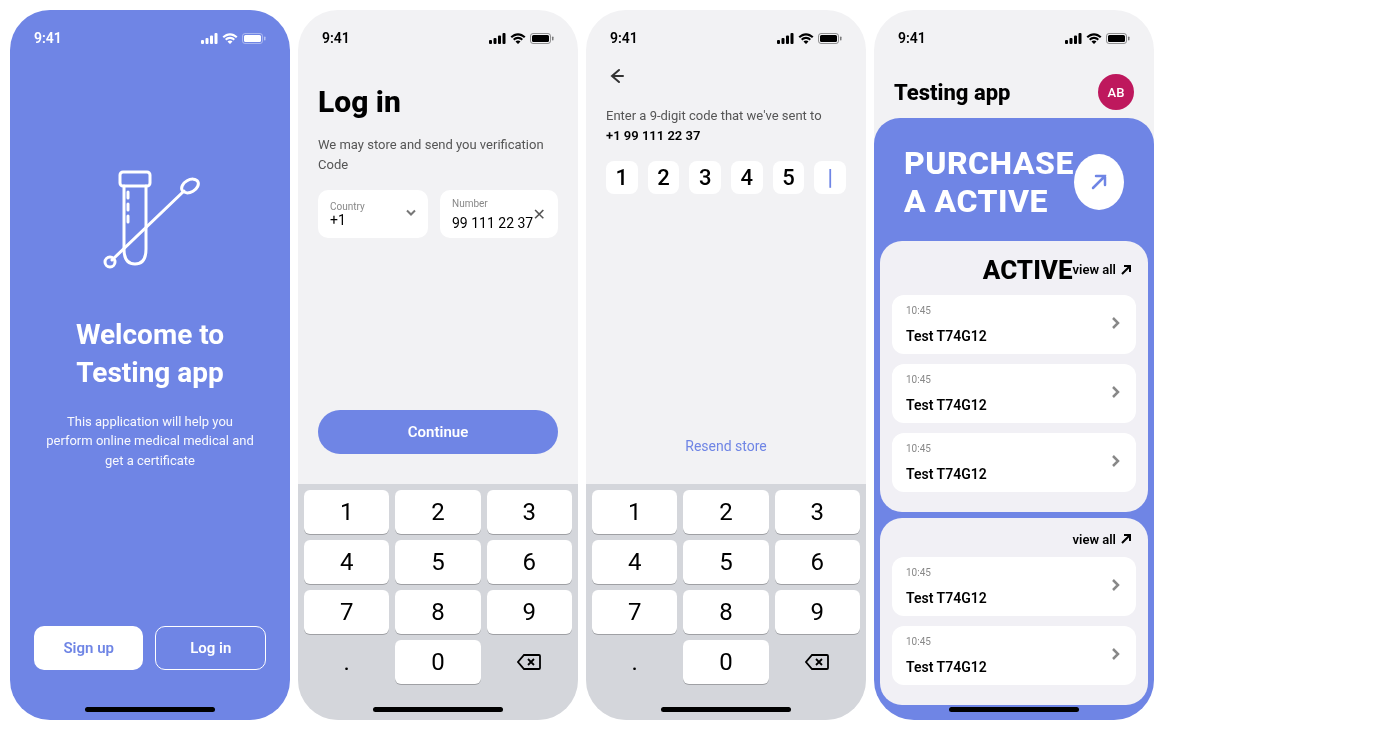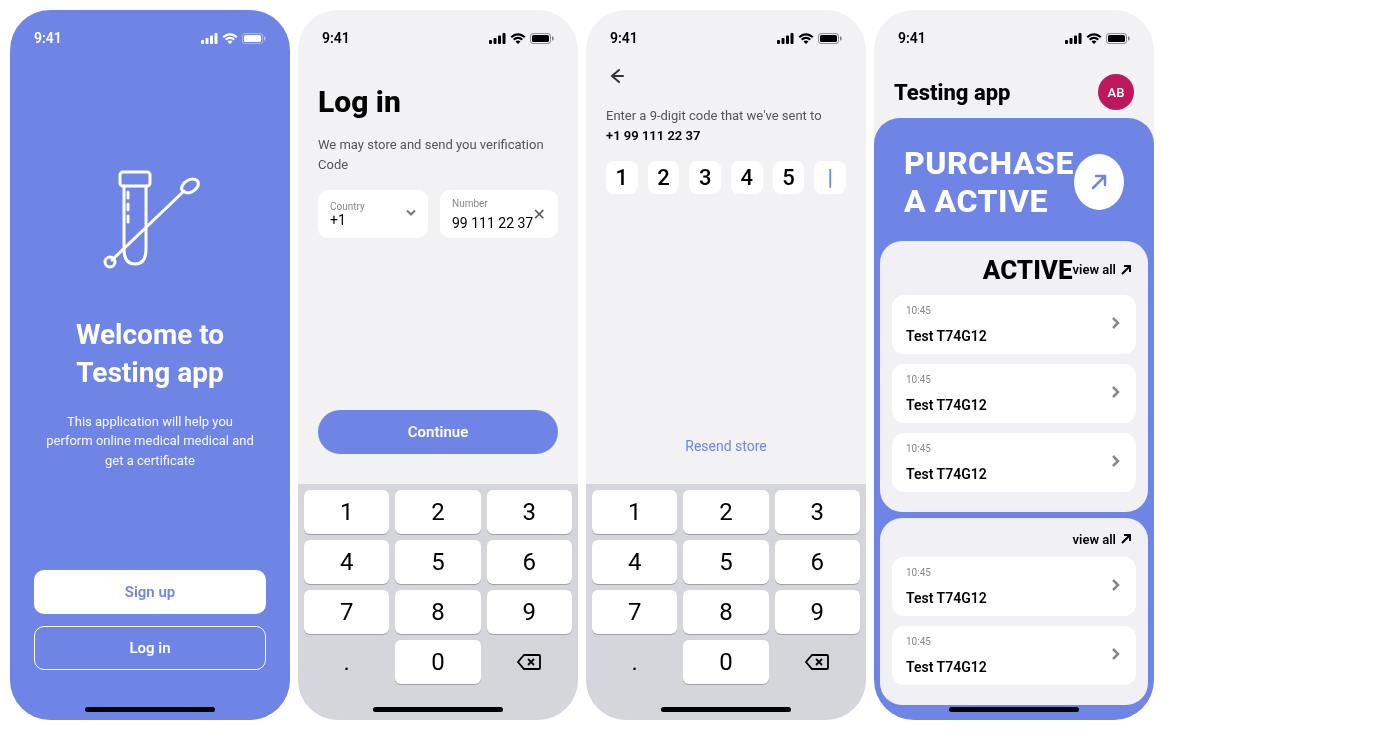--- a/index.html
+++ b/index.html
@@ -13,21 +13,21 @@
 .status-icons svg { display:block; }
 
 .home-indicator { position:absolute; bottom:8px; left:50%; transform:translateX(-50%); width:130px; height:5px; background:#000; border-radius:3px; }
 .screen-blue .home-indicator { background:#000; }
 
 
 .welcome-content { display:flex; flex-direction:column; align-items:center; padding:0 24px; height:calc(100% - 44px); }
 .welcome-icon { margin-top:110px; width:120px; height:120px; }
 .welcome-title { margin-top:32px; font-size:28px; font-weight:700; text-align:center; line-height:1.35; }
 .welcome-desc { margin-top:20px; font-size:13px; text-align:center; line-height:1.5; opacity:0.95; padding:0 10px; }
-.welcome-buttons { margin-top:auto; width:100%; display:flex; flex-direction:column; gap:12px; margin-bottom:50px; }
+.welcome-buttons { margin-top:auto; width:100%; display:flex; flex-direction:row; gap:12px; margin-bottom:50px; }
 .btn { width:100%; height:44px; border-radius:10px; font-size:15px; font-weight:600; display:flex; align-items:center; justify-content:center; cursor:pointer; }
 .btn-white { background:#fff; color:#6f85e5; }
 .btn-outline { background:transparent; border:1.5px solid #fff; color:#fff; }
 
 
 .content-pad { padding:0 20px; }
 .back-btn { padding:12px 20px 0; }
 .h1 { font-size:30px; font-weight:800; margin-top:30px; }
 .sub { font-size:13px; color:#555; margin-top:16px; line-height:1.5; }
 .sub-bold { color:#000; font-weight:600; }

